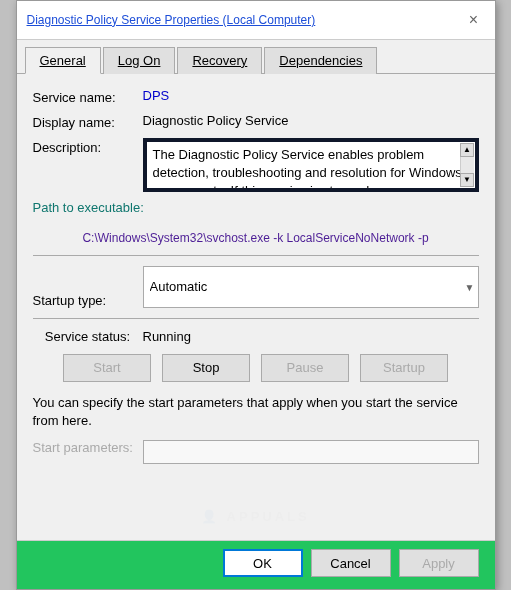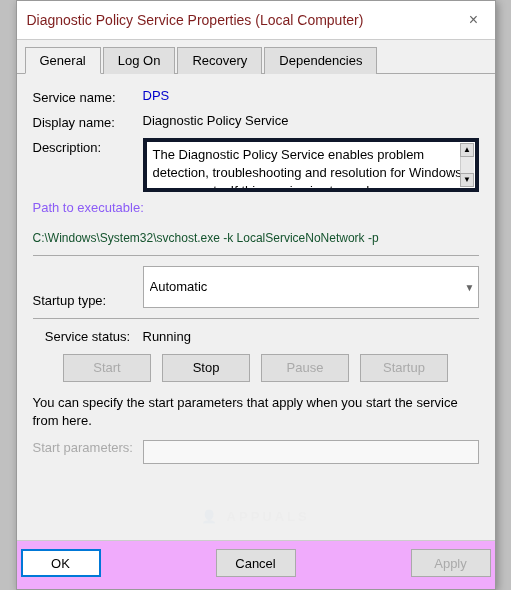--- a/index.html
+++ b/index.html
@@ -24,41 +24,43 @@
     .title-bar {
       background: #fff;
       border-bottom: 1px solid #ccc;
       padding: 8px 10px;
       display: flex;
       align-items: center;
       justify-content: space-between;
       font-size: 13px;
     }
     .title-bar-title {
-      font-size: 14px;
-      color: #7f1d1d;
+      font-size: 12px;
+      color: #1d4ed8;
+      text-decoration: underline;
     }
     .close-btn {
       width: 22px;
       height: 22px;
       background: none;
       border: none;
       cursor: pointer;
       font-size: 16px;
       color: #666;
       display: flex;
       align-items: center;
       justify-content: center;
     }
     .tabs {
       display: flex;
       background: #f0f0f0;
       border-bottom: 1px solid #aaa;
       padding: 0 8px;
       padding-top: 6px;
+      text-decoration: underline;
     }
     .tab {
       padding: 5px 14px;
       border: 1px solid #aaa;
       background: #e0e0e0;
       cursor: pointer;
       margin-right: 2px;
       font-size: 13px;
       border-bottom: none;
       position: relative;
@@ -99,26 +101,27 @@
       overflow: hidden;
       font-size: 13px;
       line-height: 1.4;
       flex: 1;
       position: relative;
     }
     .path-section {
       margin-bottom: 8px;
     }
     .path-label {
-      color: #8b5cf6;
+      color: #0f766e;
       margin-bottom: 16px;
     }
     .path-value {
-      color: #14532d;
+      color: #4c1d95;
       font-size: 12px;
+      text-align: center;
     }
     .divider {
       border: none;
       border-top: 1px solid #aaa;
       margin: 10px 0;
     }
     .startup-row {
       display: flex;
       align-items: flex-end;
       margin-bottom: 8px;
@@ -223,25 +226,25 @@
       opacity: 0.18;
       font-size: 28px;
       font-weight: bold;
       letter-spacing: 2px;
       color: #888;
       pointer-events: none;
       padding-bottom: 2px;
     }
     .footer-buttons {
       display: flex;
-      justify-content: space-between;
+      justify-content: flex-end;
       gap: 8px;
-      padding: 8px 4px 12px;
+      padding: 8px 16px 12px;
       border-top: 1px solid #ccc;
-      background: #f0abfc;
+      background: #22c55e;
     }
     .footer-btn {
       width: 80px;
       height: 28px;
       border: 1px solid #aaa;
       background: #e0e0e0;
       cursor: pointer;
       font-size: 13px;
     }
     .footer-btn.ok-btn {

